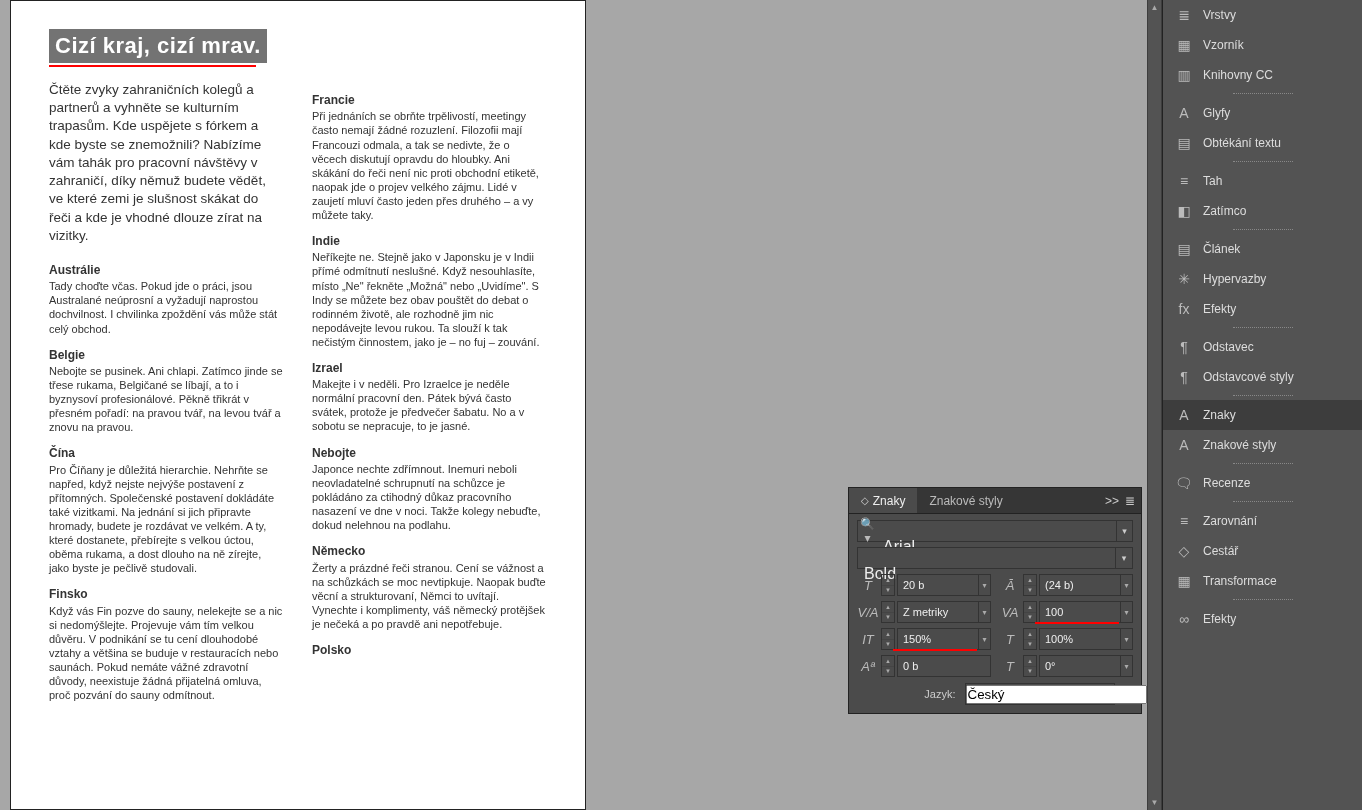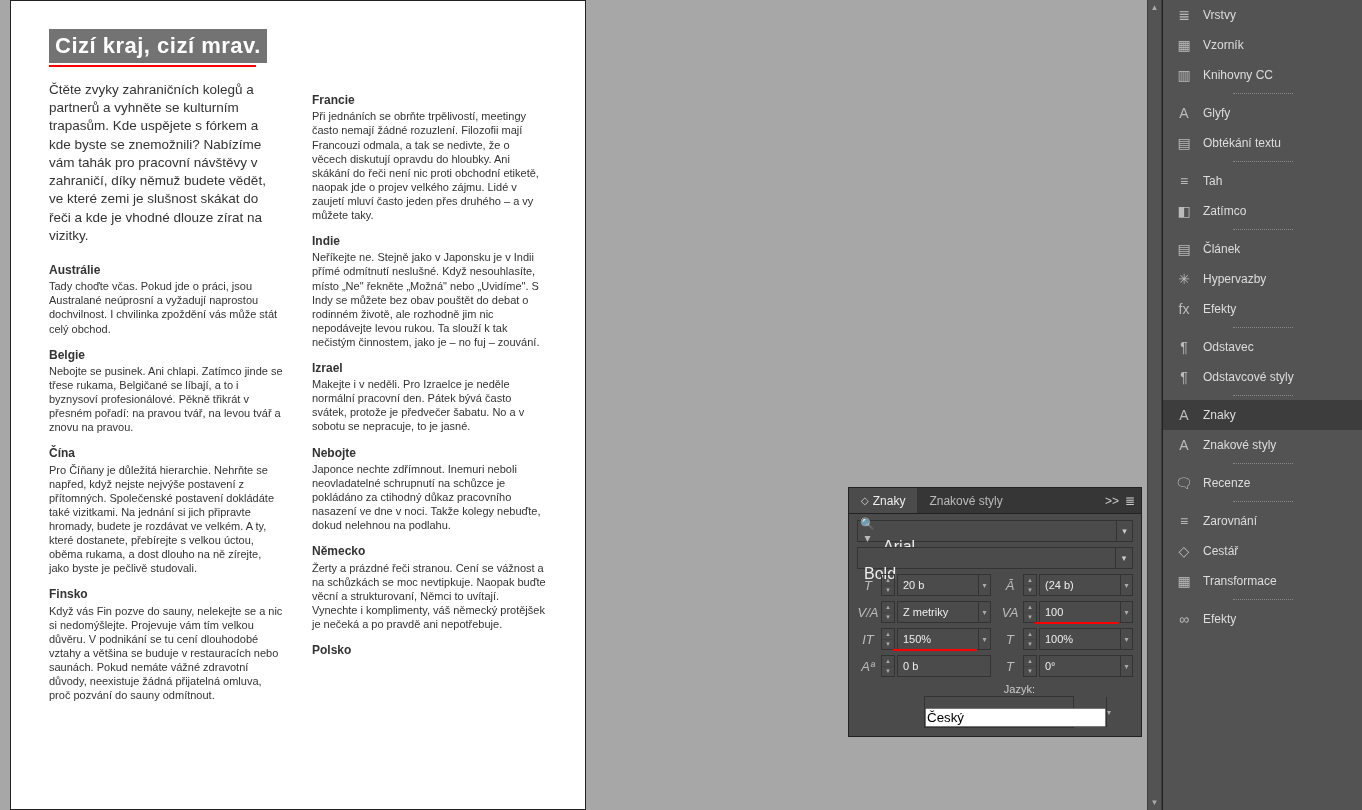--- a/index.html
+++ b/index.html
@@ -148,23 +148,23 @@
   }
   .zp-spin div { flex:1; display:flex; align-items:center; justify-content:center; font-size:6px; color:#aaa; cursor:pointer; }
   .zp-spin div:first-child { border-bottom:1px solid #444; }
   .zp-val {
     flex:1; height:22px; border:1px solid #333; display:flex; align-items:center;
   }
   .zp-val input { background:transparent; border:none; color:#eee; font-size:11px; padding:0 5px; width:100%; outline:none; }
   .zp-mini-dd { width:14px; border-left:1px solid #333; height:100%; display:flex; align-items:center; justify-content:center; font-size:8px; color:#aaa; cursor:pointer;}
   .red-underline { position:absolute; left:36px; right:14px; bottom:-1px; height:2px; background:#f00; }
 
-  .zp-lang-row { display:flex; align-items:center; gap:1px; justify-content:center; margin-top:6px;flex-direction:column;}
+  .zp-lang-row { display:flex; align-items:center; gap:1px; justify-content:center; margin-top:6px;}
   .zp-lang-label { font-size:11px; color:#ccc; width:80px; text-align:right; }
-  .zp-lang-field { width:150px; height:32px; border:1px solid #333; display:flex; align-items:flex-end;margin-left:8px; }
+  .zp-lang-field { width:150px; height:22px; border:1px solid #333; display:flex; align-items:center;margin-left:8px; }
 
   
   .right-stack {
     position:absolute;
     right:0; top:0;
     width:200px;
     background:#535353;
     height:810px;
     border-left:1px solid #222;
   }

